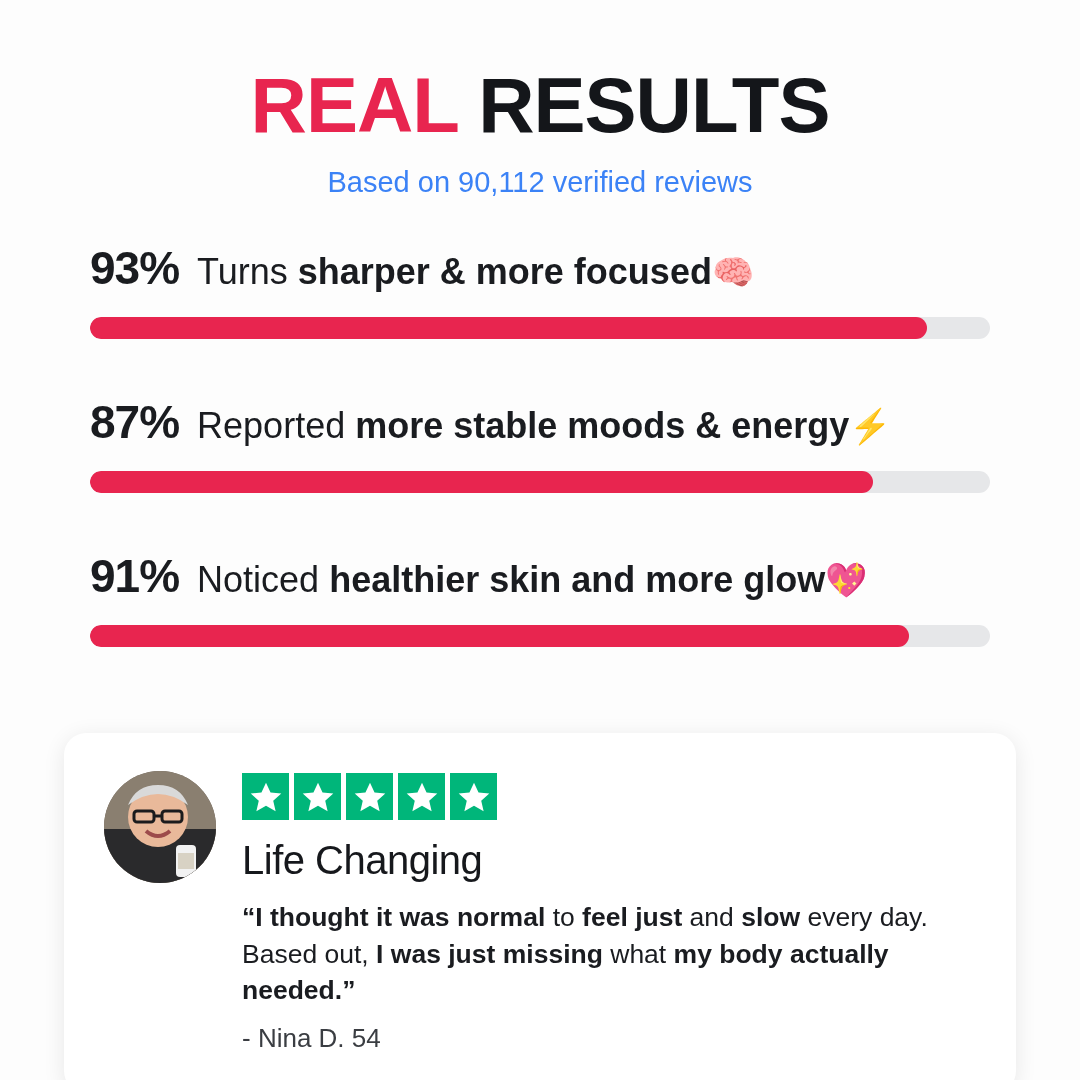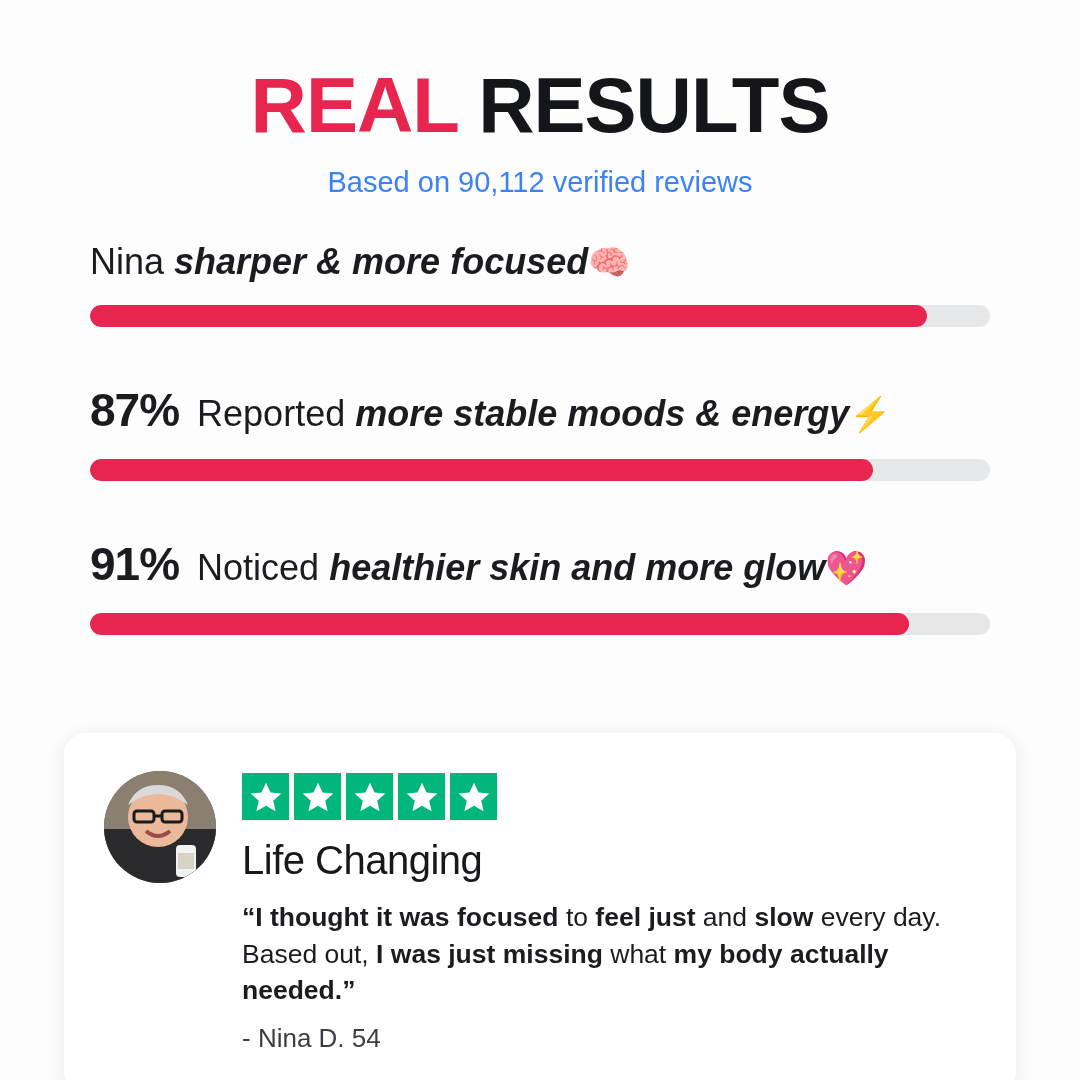--- a/index.html
+++ b/index.html
@@ -54,21 +54,21 @@
     font-size: 46px;
     font-weight: 700;
     color: #1a1c20;
     letter-spacing: -1px;
   }
   .stat-text {
     font-size: 36px;
     color: #1a1c20;
     font-weight: 400;
   }
-  .stat-text b { font-weight: 700; font-style: italic; }
+  .stat-text b { font-weight: 700; }
   .stat-emoji { font-size: 34px; }
 
   .bar-track {
     margin-top: 22px;
     height: 22px;
     border-radius: 11px;
     background: #e6e7e9;
     overflow: hidden;
   }
   .bar-fill {
@@ -144,21 +144,22 @@
     <div class="title">
       <span class="accent">REAL</span><span> </span><span class="dark">RESULTS</span>
     </div>
     <div class="subtitle">Based on 90,112 verified reviews</div>
   </div>
 
   <div class="stats">
 
     <div class="stat">
       <div class="stat-row">
-        <span class="stat-text"><span>Nina </span><b>sharper &amp; more focused</b><span class="stat-emoji">🧠</span></span>
+        <span class="stat-pct">93%</span>
+        <span class="stat-text"><span>Turns </span><b>sharper &amp; more focused</b><span class="stat-emoji">🧠</span></span>
       </div>
       <div class="bar-track" style="background: rgb(230, 231, 233);">
         <div class="bar-fill" style="width: 93%; background: rgb(232, 37, 79);"></div>
       </div>
     </div>
 
     <div class="stat">
       <div class="stat-row">
         <span class="stat-pct">87%</span>
         <span class="stat-text"><span>Reported </span><b>more stable moods &amp; energy</b><span class="stat-emoji">⚡</span></span>
@@ -222,21 +223,21 @@
         <span class="star" style="background: rgb(0, 182, 122);">
             <svg viewBox="0 0 24 24">
               <polygon points="12,2 15.2,8.9 22.8,9.6 17.1,14.6 18.8,22 12,18.1 5.2,22 6.9,14.6 1.2,9.6 8.8,8.9" fill="#ffffff"></polygon>
             </svg>
           </span>
       </div>
 
       <div class="review-title">Life Changing</div>
 
       <div class="review-text">
-        <div><b>“I thought it was focused</b><span> to </span><b>feel just</b><span> and </span><b>slow</b><span> every day.</span></div>
+        <div><b>“I thought it was normal</b><span> to </span><b>feel just</b><span> and </span><b>slow</b><span> every day.</span></div>
         <div><span>Based out, </span><b>I was just missing</b><span> what </span><b>my body actually needed.”</b></div>
       </div>
 
       <div class="review-author">- Nina D. 54</div>
     </div>
 
   </div>
 
 </div>
 

